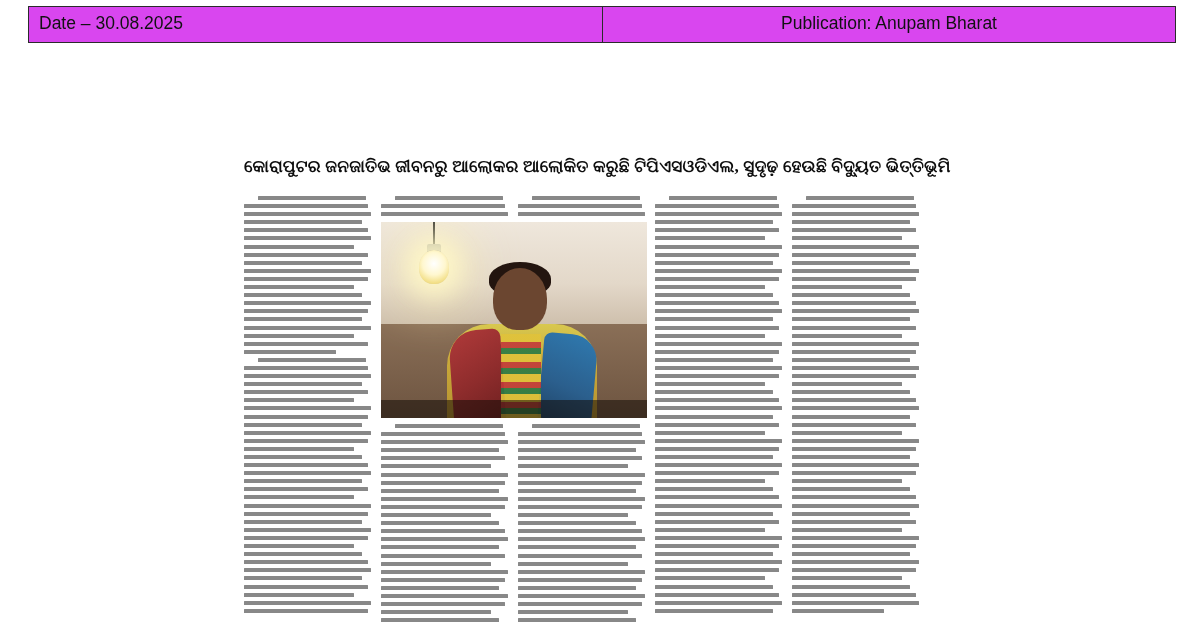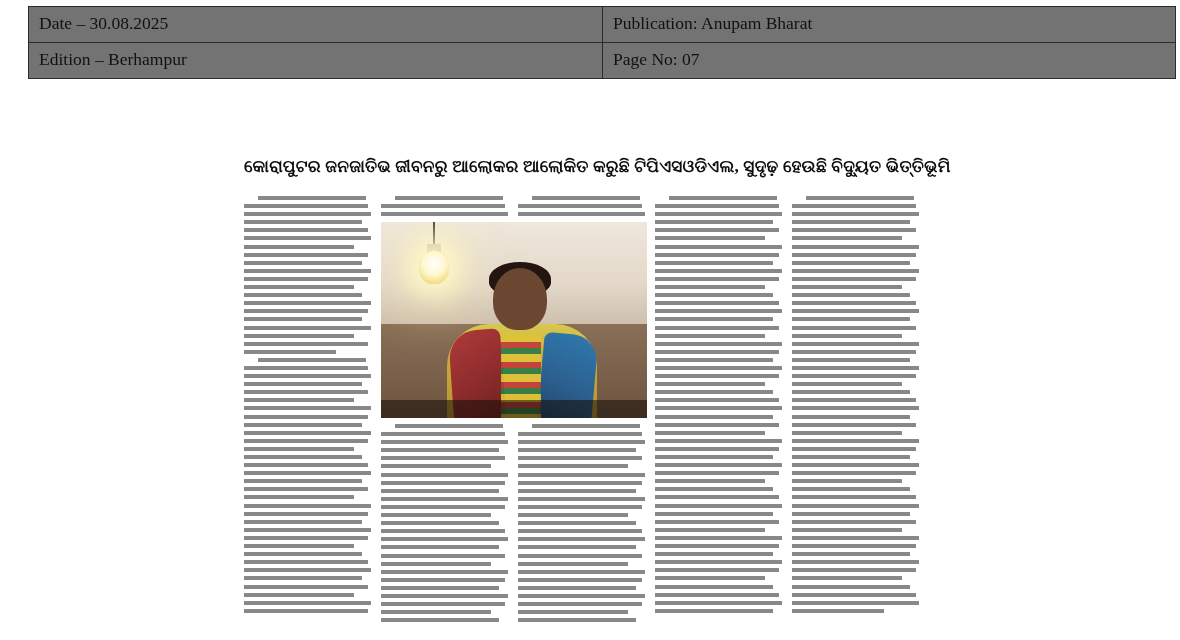--- a/index.html
+++ b/index.html
@@ -23,29 +23,29 @@
     width: 1105px;
     border-collapse: collapse;
     table-layout: fixed;
   }
   .meta-table td {
     border: 1px solid #2b2b2b;
     font-size: 17.5px;
     padding: 6px 10px 7px 10px;
     line-height: 1.25;
     vertical-align: middle;
-    font-family: Liberation Serif, serif;
+    font-family: Liberation Sans, sans-serif;
     color: #111111;
-    background: #737373;
+    background: #d946ef;
     white-space: nowrap;
     overflow: hidden;
     margin-top: 30px;
   }
   .meta-table td.left-cell { width: 553px; }
-  .meta-table td.right-cell { width: 552px; }
+  .meta-table td.right-cell { width: 552px; text-align: center; }
   .meta-table td.full-cell { }
   .headline-cell { font-size: 17px; }
 
   
   .clipping {
     position: absolute;
     left: 244px;
     top: 148px;
     width: 692px;
     height: 492px;
@@ -186,24 +186,20 @@
   }
 </style>
 </head>
 <body>
 
 <table class="meta-table">
   <tbody>
     <tr>
       <td class="left-cell">Date – 30.08.2025</td>
       <td class="right-cell">Publication: Anupam Bharat</td>
-    </tr>
-    <tr>
-      <td class="left-cell">Edition – Berhampur</td>
-      <td class="right-cell">Page No: 07</td>
     </tr>
   </tbody>
 </table>
 
 <div class="clipping">
 
   <div class="clip-headline">
     <div class="odia-head">କୋରାପୁଟର ଜନଜାତିଭ ଜୀବନରୁ ଆଲୋକର ଆଲୋକିତ କରୁଛି ଟିପିଏସଓଡିଏଲ, ସୁଦୃଢ଼ ହେଉଛି ବିଦ୍ୟୁତ ଭିତ୍ତିଭୂମି</div>
   </div>
 

